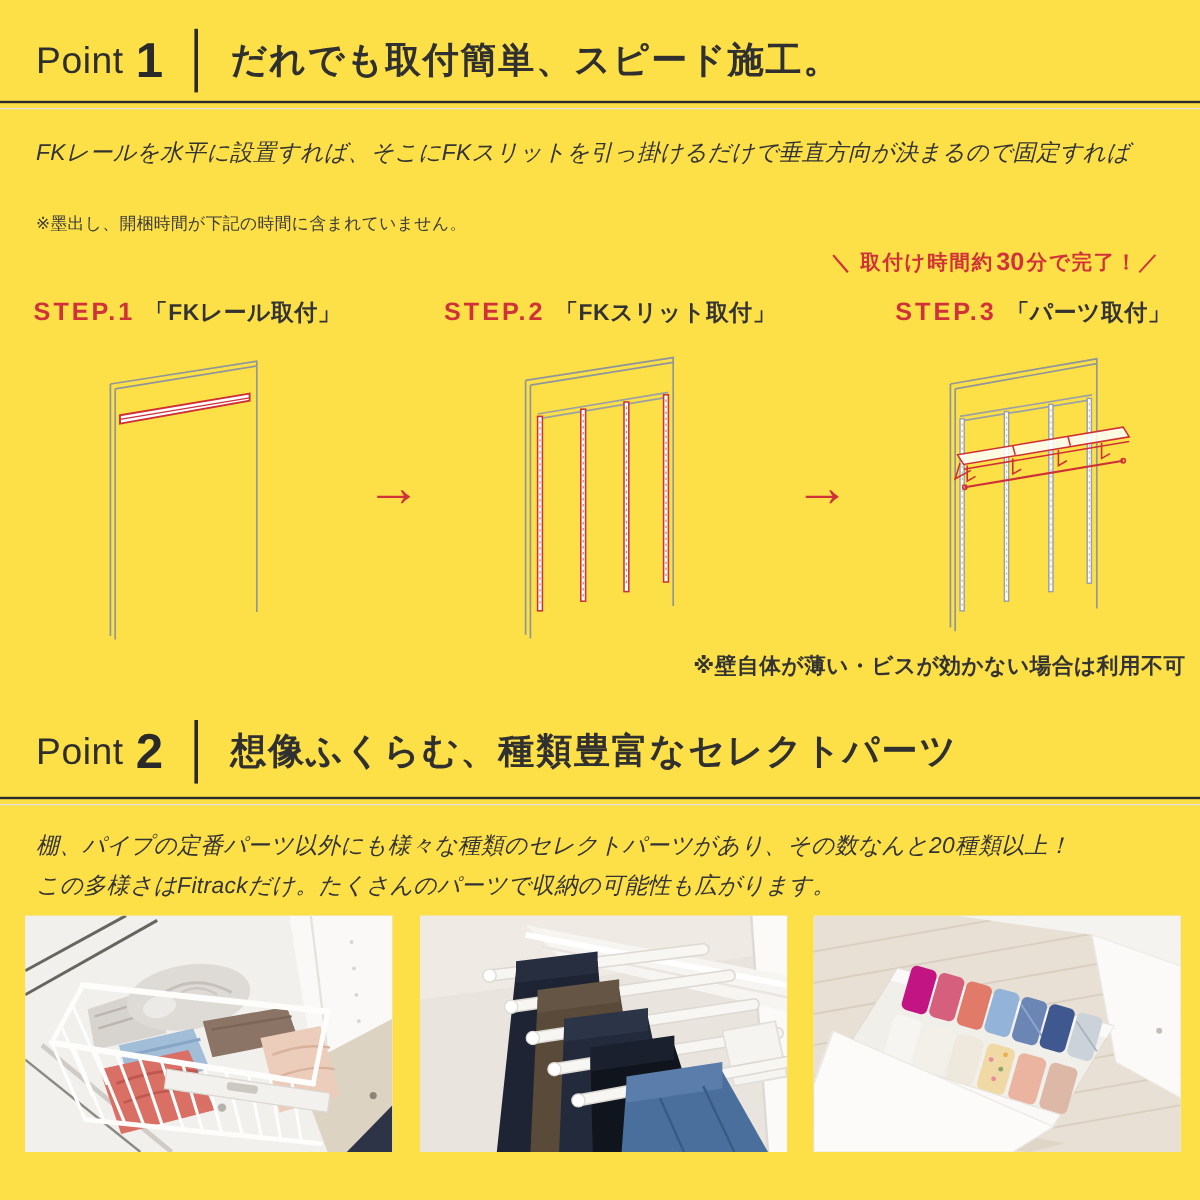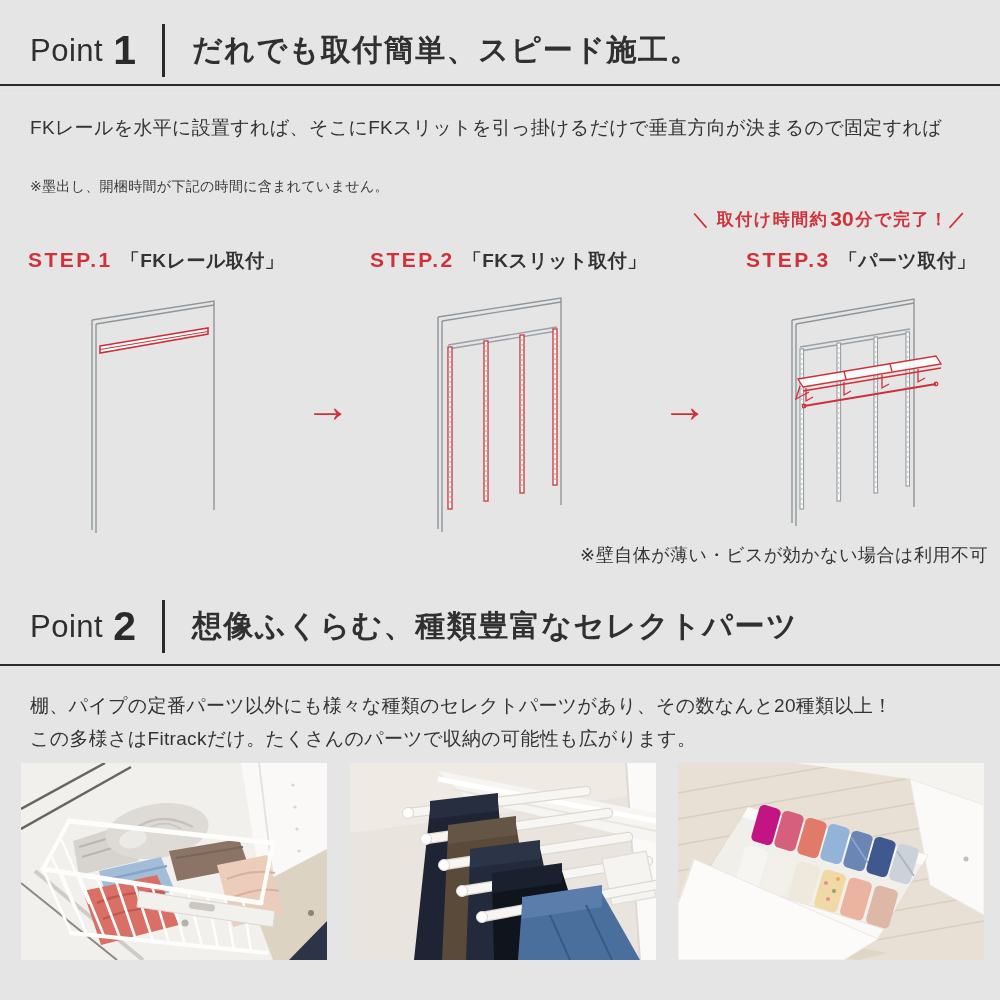--- a/index.html
+++ b/index.html
@@ -1,43 +1,43 @@
 <!DOCTYPE html>
 <html><head>
 <meta charset="utf-8">
 <style>
   html,body{margin:0;padding:0;background:#ffffff;}
-  .page{position:relative;width:1000px;height:1000px;background:#e5e5e5;overflow:hidden;
+  .page{position:relative;width:1000px;height:1000px;background:#fde047;overflow:hidden;
         font-family:"Liberation Sans","DejaVu Sans",sans-serif;color:#333333;}
   .abs{position:absolute;}
 
   
   .point-header{display:flex;align-items:center;}
   .point-word{font-size:31px;color:#2e2e2e;letter-spacing:.5px;}
   .point-num{font-size:41px;font-weight:700;color:#2a2a2a;margin-left:10px;line-height:1;}
   .point-divider{width:3px;height:53px;background:#2a2a2a;margin:0 27px 0 26px;}
   .point-title{font-size:30px;font-weight:700;letter-spacing:1.5px;margin:0;color:#303030;}
 
   .rule-d{left:0;width:1000px;height:2px;background:#2b2b2b;}
   .rule-l{left:0;width:1000px;height:1px;background:#e2e2e2;}
 
   .body-text{font-size:19px;line-height:33px;letter-spacing:.3px;color:#333;}
-  .body-text span{display:block;}
+  .body-text span{display:block;font-style:italic;}
   .note-small{font-size:14px;color:#3a3a3a;letter-spacing:.3px;}
 
   .time-badge{color:#d03239;font-weight:700;font-size:17px;letter-spacing:1.5px;white-space:nowrap;}
   .time-badge .badge-num{font-size:21px;letter-spacing:0;margin:0 2px;position:relative;top:1px;}
 
   .step-head{white-space:nowrap;}
   .step-label{font-size:21px;font-weight:700;color:#d03239;letter-spacing:2.5px;}
   .step-title{font-size:19px;font-weight:700;color:#333;letter-spacing:.5px;margin-left:8px;}
 
   .arrow{font-size:46px;color:#d03239;line-height:1;width:60px;text-align:center;}
 
-  .wall-note{font-size:18px;font-weight:400;color:#333;letter-spacing:.5px;white-space:nowrap;}
+  .wall-note{font-size:18px;font-weight:700;color:#333;letter-spacing:.5px;white-space:nowrap;}
 
   .photo{top:763px;width:306px;height:197px;overflow:hidden;background:#eeece8;}
   .photo svg{display:block;}
 </style>
 </head>
 <body>
 
 <div class="page">
 
   <div class="abs point-header" style="left:30px;top:24px;">

